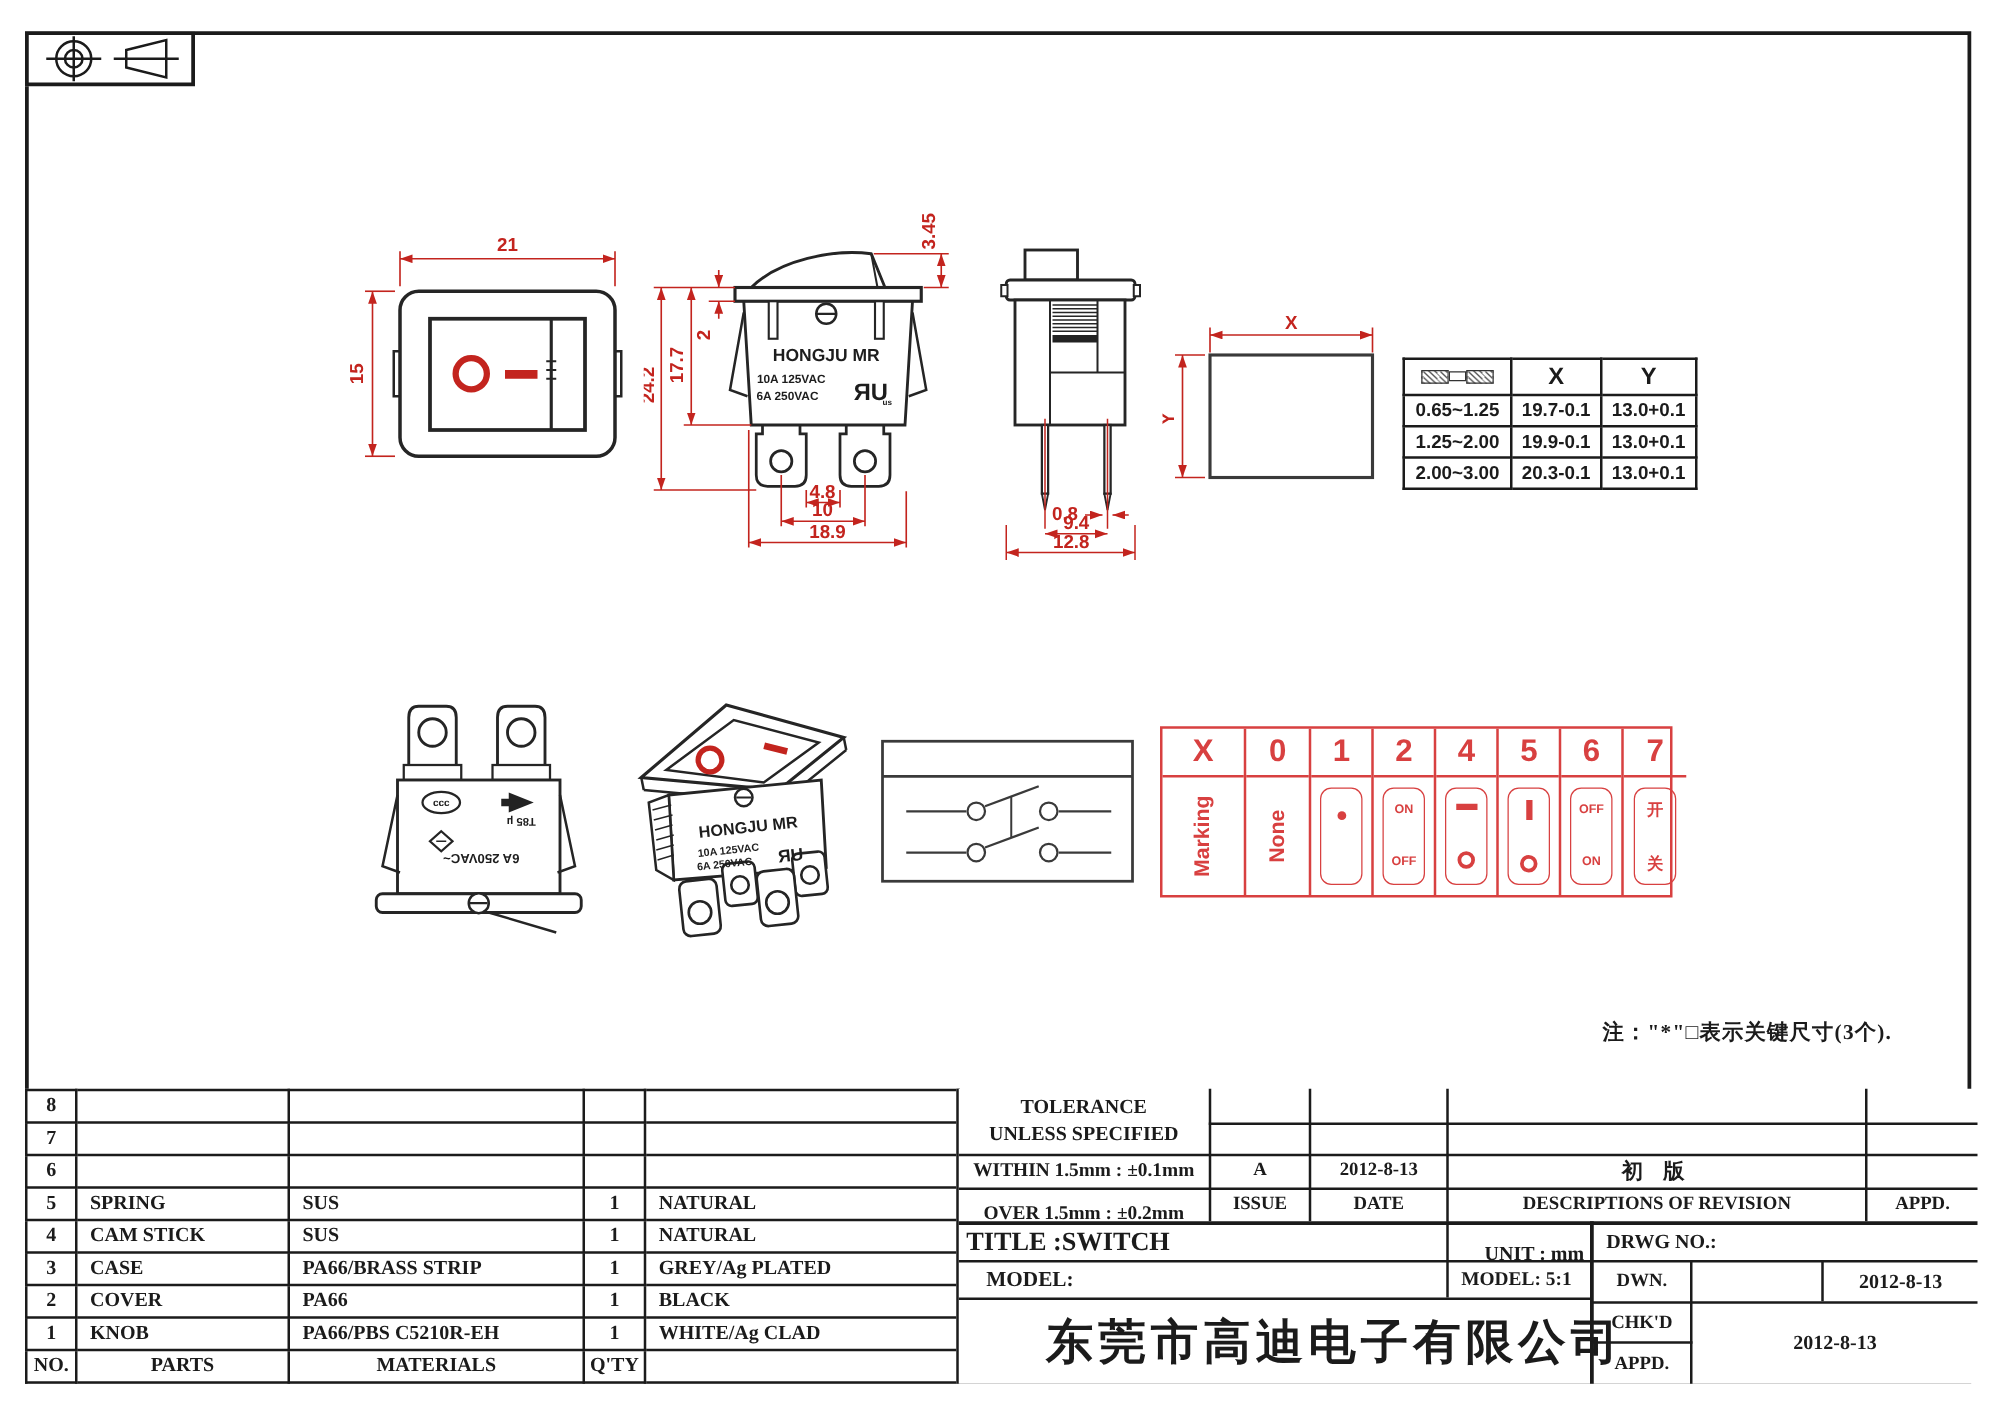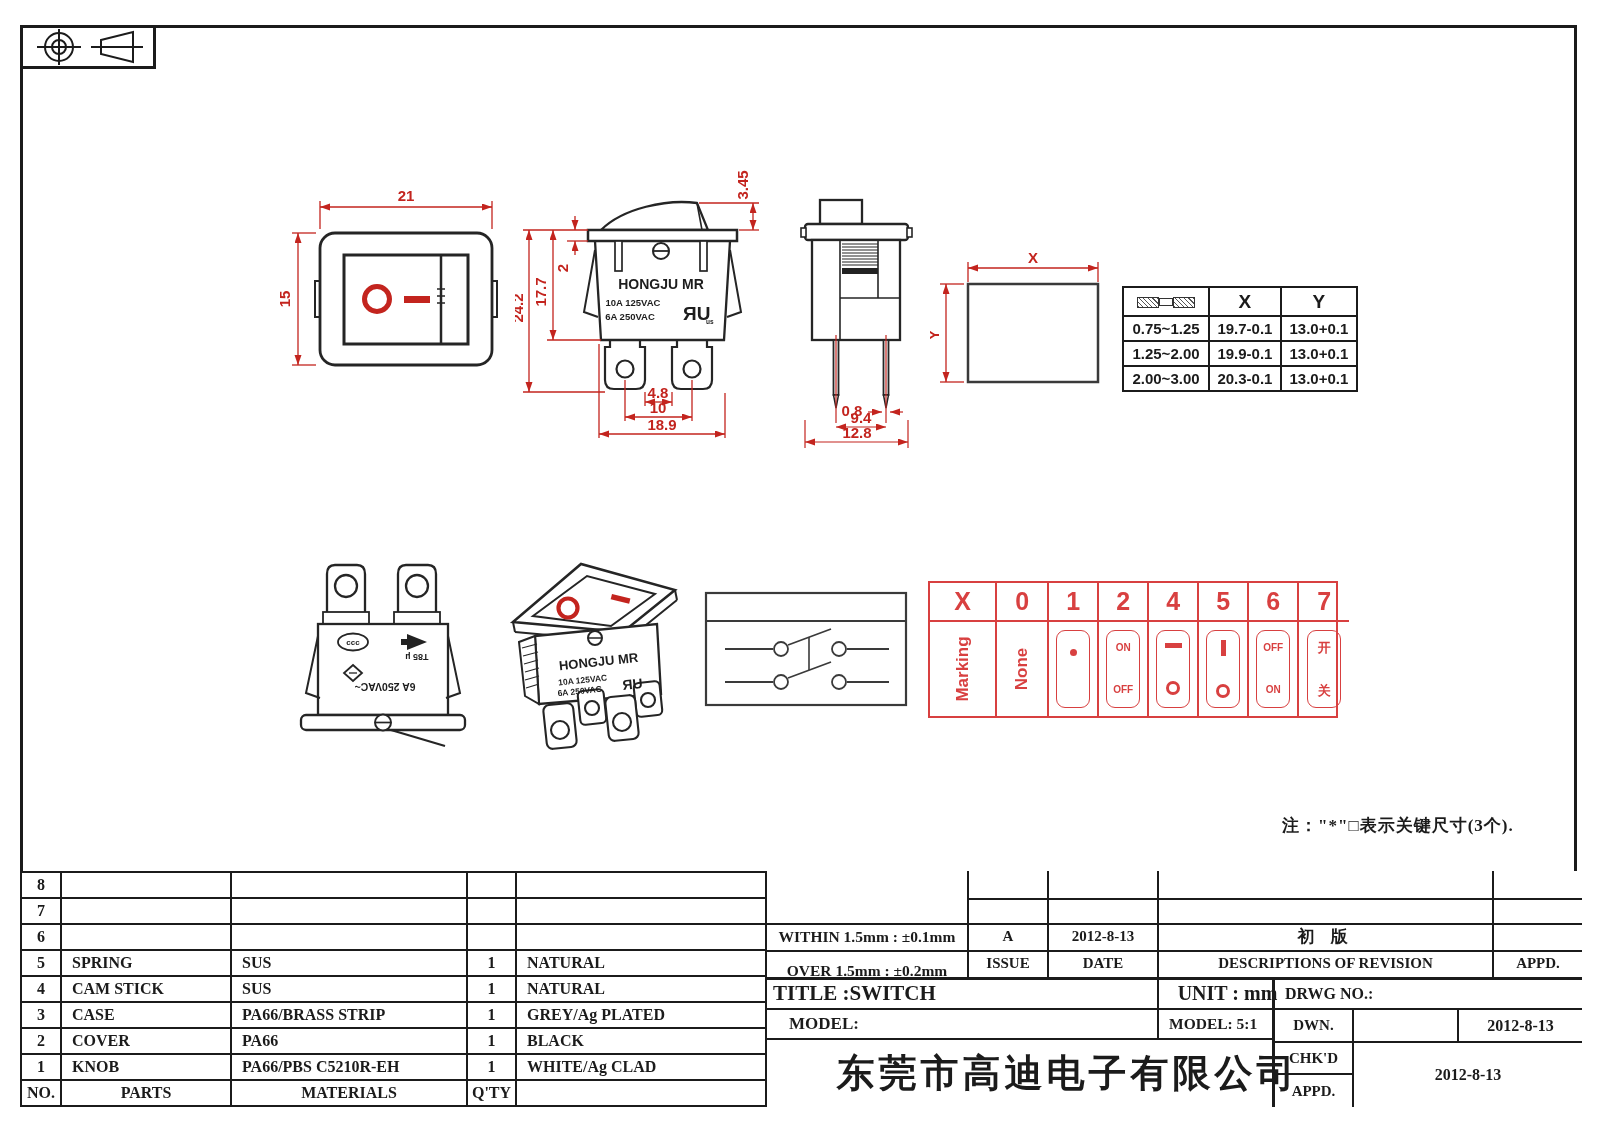--- a/index.html
+++ b/index.html
@@ -214,21 +214,21 @@
         <span class="hatchbar">
             <span class="hatch"></span>
             <span class="hatchmid"></span>
             <span class="hatch"></span>
           </span>
       </td>
       <td>X</td>
       <td>Y</td>
     </tr>
     <tr>
-      <td>0.75~1.25</td>
+      <td>0.65~1.25</td>
       <td>19.7-0.1</td>
       <td>13.0+0.1</td>
     </tr>
     <tr>
       <td>1.25~2.00</td>
       <td>19.9-0.1</td>
       <td>13.0+0.1</td>
     </tr>
     <tr>
       <td>2.00~3.00</td>
@@ -482,34 +482,38 @@
   <div class="tl" style="left:0;top:106px;width:815px;height:2.5px"></div>
   <div class="tl" style="left:0;top:137px;width:815px;height:2px"></div>
   <div class="tl" style="left:0;top:167px;width:507px;height:2px"></div>
   <div class="tl" style="left:390px;top:106px;width:2px;height:61px"></div>
   <div class="tl" style="left:505px;top:106px;width:2.5px;height:130px"></div>
   <div class="tl" style="left:585px;top:137px;width:2px;height:99px"></div>
   <div class="tl" style="left:690px;top:137px;width:2px;height:33px"></div>
   <div class="tl" style="left:505px;top:170px;width:310px;height:2px"></div>
   <div class="tl" style="left:505px;top:202px;width:82px;height:2px"></div>
 
+  <div class="tcell" style="left:0;top:0;width:200px;height:52px;flex-direction:column;font-size:16px;line-height:1.4">
+    <span>TOLERANCE</span>
+    <span>UNLESS  SPECIFIED</span>
+  </div>
   <div class="tcell" style="left:0;top:52px;width:200px;height:27px;font-size:15.5px">WITHIN 1.5mm : ±0.1mm</div>
   <div class="tcell" style="left:0;top:79px;width:200px;height:42px;font-size:15.5px">OVER 1.5mm : ±0.2mm</div>
   <div class="tcell" style="left:202px;top:52px;width:78px;height:27px;font-size:15px">A</div>
   <div class="tcell" style="left:202px;top:79px;width:78px;height:27px;font-size:15px">ISSUE</div>
   <div class="tcell" style="left:282px;top:52px;width:108px;height:27px;font-size:15px">2012-8-13</div>
   <div class="tcell" style="left:282px;top:79px;width:108px;height:27px;font-size:15px">DATE</div>
   <div class="tcell" style="left:392px;top:79px;width:333px;height:27px;font-size:15px">DESCRIPTIONS OF REVISION</div>
   <div class="tcell" style="left:392px;top:52px;width:333px;height:27px;font-size:17px;letter-spacing:6px">初 版</div>
   <div class="tcell" style="left:727px;top:79px;width:88px;height:27px;font-size:15px">APPD.</div>
   <div class="tcell left" style="left:0;top:108px;width:390px;height:29px;font-size:21px;padding-left:6px;">
     <span>TITLE :</span>
     <span>SWITCH</span>
   </div>
-  <div class="tcell" style="left:392px;top:108px;width:137px;height:29px;font-size:20px">UNIT :  mm</div>
+  <div class="tcell" style="left:392px;top:118px;width:137px;height:29px;font-size:16px">UNIT :  mm</div>
   <div class="tcell left" style="left:508px;top:108px;width:307px;height:29px;font-size:16px;padding-left:10px">DRWG NO.:</div>
   <div class="tcell left" style="left:0;top:139px;width:390px;height:28px;font-size:17px;padding-left:22px">MODEL:</div>
   <div class="tcell left" style="left:392px;top:139px;width:113px;height:28px;font-size:15.5px;padding-left:10px">MODEL:  5:1</div>
   <div class="tcell" style="left:508px;top:139px;width:77px;height:31px;font-size:15px">DWN.</div>
   <div class="tcell" style="left:692px;top:139px;width:123px;height:31px;font-size:16px">2012-8-13</div>
   <div class="tcell" style="left:508px;top:172px;width:77px;height:30px;font-size:15px">CHK'D</div>
   <div class="tcell" style="left:508px;top:204px;width:77px;height:32px;font-size:15px">APPD.</div>
   <div class="tcell" style="left:587px;top:172px;width:228px;height:64px;font-size:16px">2012-8-13</div>
   <div class="tcell company" style="left:0;top:169px;width:505px;height:67px">东莞市高迪电子有限公司</div>
 </div>

